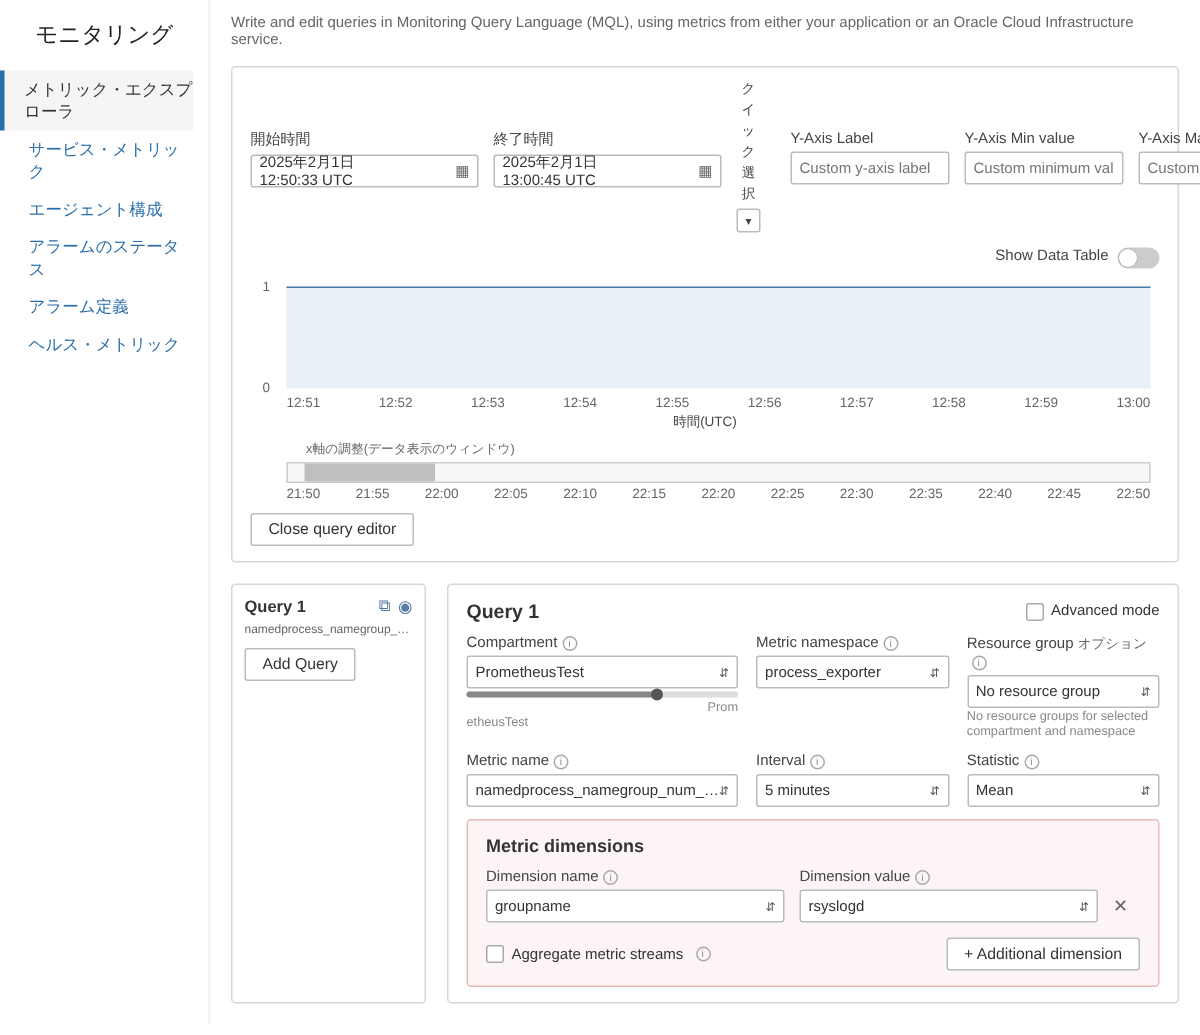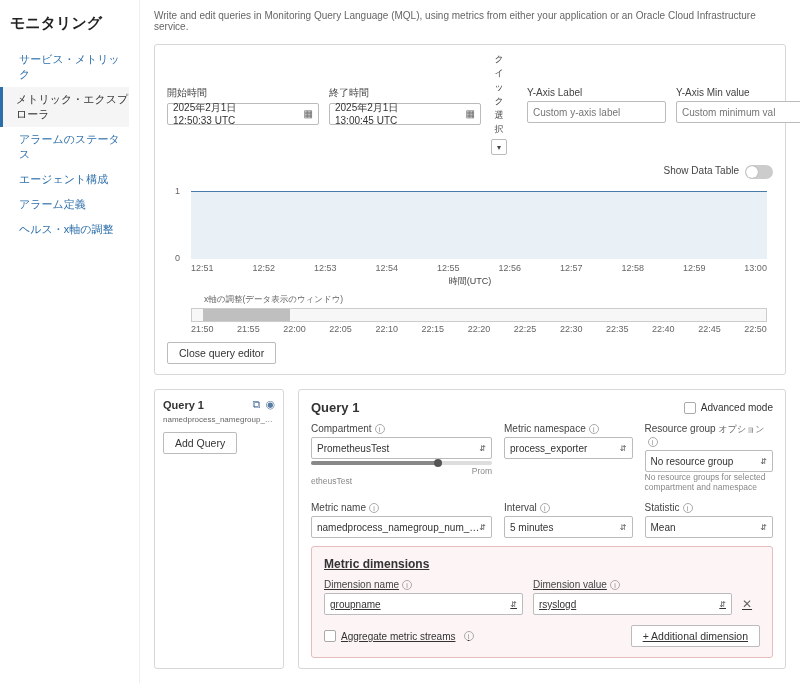--- a/index.html
+++ b/index.html
@@ -13,23 +13,24 @@
   }
   .page { display: flex; }
   .sidebar {
     width: 140px;
     padding: 14px 10px;
     border-right: 1px solid #eee;
     flex-shrink: 0;
   }
   .sidebar h3 {
     font-size: 15px;
-    font-weight: 700;
+    font-weight: 400;
     margin: 0 0 14px 0;
     color: #222;
+    text-align: center;
   }
   .side-item {
     display: block;
     font-size: 11px;
     color: #2b6ea9;
     padding: 5px 0 5px 6px;
     cursor: pointer;
     border-left: 3px solid transparent;
   }
   .side-item.active {
@@ -58,21 +59,21 @@
   .inp {
     border: 1px solid #bbb;
     border-radius: 2px;
     padding: 3px 5px;
     font-size: 10px;
     height: 22px;
     background: #fff;
     gap: 48px;
   }
   .inp.date { width: 152px; display: flex; justify-content: space-between; align-items: center; }
-  .inp.small { width: 139px; }
+  .inp.small { width: 106px; }
   .inp.placeholder { color: #999; }
   .cal-icon { font-size: 10px; color: #666; }
   .qsel-col {
     display: flex; flex-direction: column; align-items: center;
     font-size: 9px; color: #444; gap: 1px; margin-top: -2px;
   }
   .qsel-btn {
     border: 1px solid #bbb; border-radius: 2px;
     width: 16px; height: 16px; display: flex;
     align-items: center; justify-content: center;
@@ -166,21 +167,21 @@
   }
   .hint2 { font-size: 8.5px; color: #888; line-height: 1.2; }
   .info-icon {
     display: inline-block; width: 10px; height: 10px;
     border: 1px solid #aaa; border-radius: 50%;
     font-size: 7px; line-height: 9px; text-align: center;
     color: #888; margin-left: 3px;
   }
   .dims-box {
     border: 1px solid #e6bcbc; background: #fdf5f5;
-    border-radius: 3px; padding: 10px 12px; margin-top: 4px; text-decoration: underline;
+    border-radius: 3px; padding: 10px 12px; margin-top: 4px;
   }
   .dims-box h5 { margin: 0 0 8px 0; font-size: 12px; font-weight: 600; }
   .dims-row { display: grid; grid-template-columns: 1fr 1fr 18px; gap: 10px; align-items: end; }
   .x-btn { font-size: 12px; color: #666; cursor: pointer; margin-bottom: 4px; }
   .dims-foot {
     display: flex; justify-content: space-between; align-items: center;
     margin-top: 10px;
   }
   .chk-row { display: flex; align-items: center; gap: 5px; font-size: 10px; }
   .chk {
@@ -201,26 +202,26 @@
     border-radius: 50%; transform: translateX(-50%);
   }
   .opt { font-size: 9px; color: #666; }
 </style>
 </head>
 <body>
 
 <div class="page">
   <aside class="sidebar">
     <h3>モニタリング</h3>
+    <a class="side-item active">メトリック・エクスプローラ</a>
     <a class="side-item">サービス・メトリック</a>
-    <a class="side-item active">メトリック・エクスプローラ</a>
+    <a class="side-item">エージェント構成</a>
     <a class="side-item">アラームのステータス</a>
-    <a class="side-item">エージェント構成</a>
     <a class="side-item">アラーム定義</a>
-    <a class="side-item">ヘルス・x軸の調整</a>
+    <a class="side-item">ヘルス・メトリック</a>
   </aside>
 
   <main class="main">
     <div class="subtitle">Write and edit queries in Monitoring Query Language (MQL), using metrics from either your application or an Oracle Cloud Infrastructure service.</div>
 
     <div class="card">
       <div class="top-row">
         <div class="field-col">
           <span class="lbl">開始時間</span>
           <div class="inp date">

